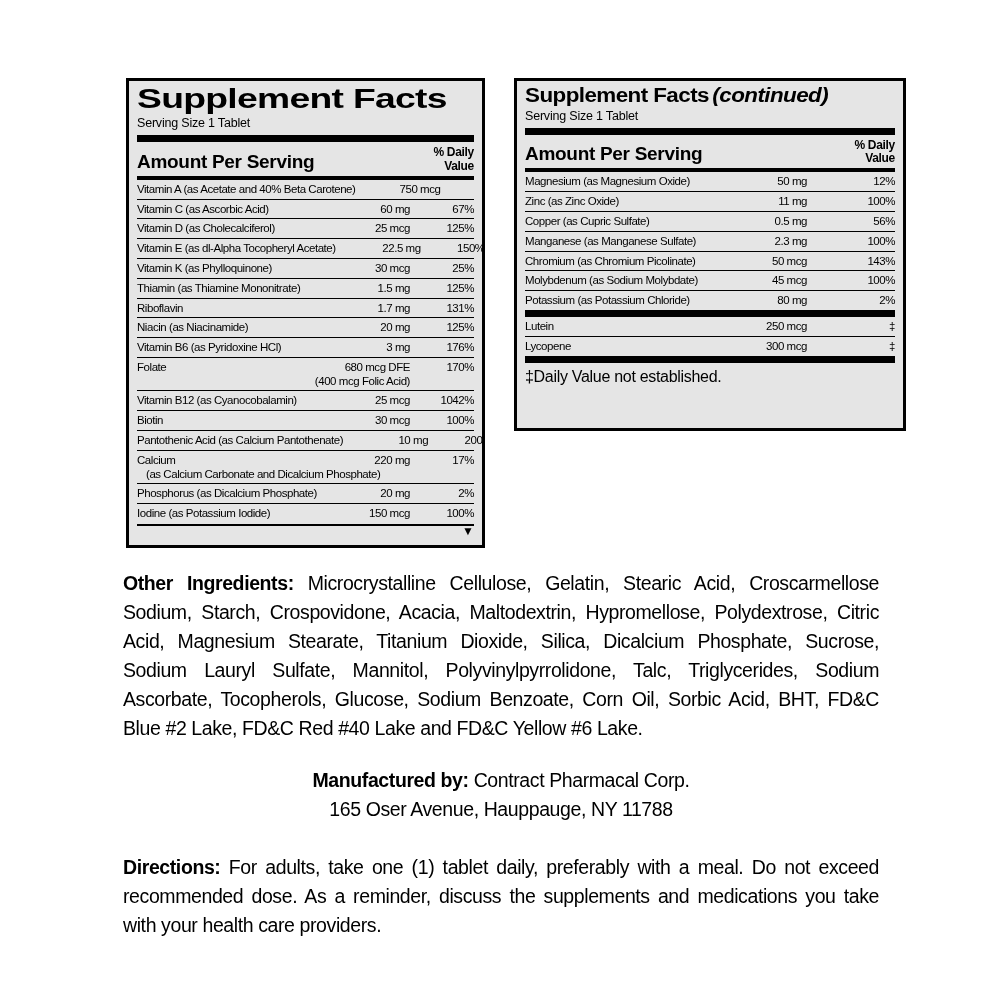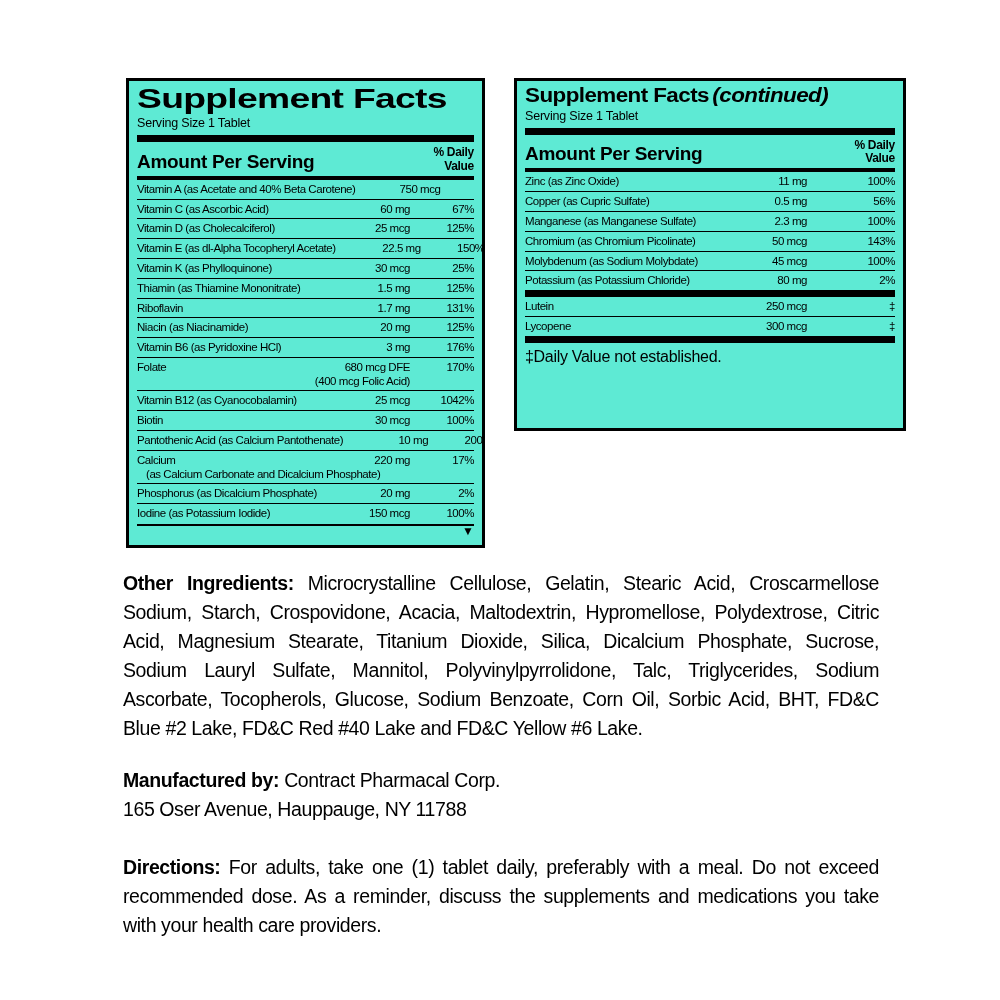--- a/index.html
+++ b/index.html
@@ -2,21 +2,21 @@
 <html><head>
 <meta charset="utf-8">
 <style>
   html,body{margin:0;padding:0;}
   body{
     width:1000px;height:1000px;background:#ffffff;color:#000;
     font-family:"Liberation Sans",sans-serif;position:relative;overflow:hidden;
   }
   .panel{
     position:absolute;border:3px solid #000;box-sizing:border-box;
-    padding:4px 8px;background:#5eead4;overflow:hidden;
+    padding:4px 8px;background:#e5e5e5;overflow:hidden;
   }
   #panel-left{left:126px;top:78px;width:359px;height:470px;}
   #panel-right{left:514px;top:78px;width:392px;height:353px;}
   .sf-title{
     font-weight:bold;font-size:27px;line-height:1.05;white-space:nowrap;
     transform:scaleX(1.38);transform-origin:left center;letter-spacing:-0.5px;
   }
   #panel-right .sf-title{font-size:20px;transform:scaleX(1.12);}
   .sf-title .cont{font-style:italic;margin-left:3px;}
   .serving{font-size:12.5px;letter-spacing:-0.2px;margin:3px 0 4px 0;line-height:1.2;}
@@ -36,21 +36,21 @@
   .sub-name{padding-left:9px;white-space:nowrap;}
   .sub-amt{text-align:right;padding-right:64px;white-space:nowrap;}
   .end-line{border-top:2.5px solid #000;margin-top:1px;}
   .cont-marker{text-align:right;font-size:12px;line-height:11px;margin-top:0;}
   .footnote{font-size:16px;letter-spacing:-0.3px;padding-top:4px;line-height:1.2;}
   .para{
     position:absolute;left:123px;width:756px;font-size:19.5px;letter-spacing:-0.4px;
     line-height:29px;text-align:justify;
   }
   .para b{letter-spacing:-0.4px;}
-  #mfg-block{text-align:left;}
+  #mfg-block{text-align:center;}
 </style>
 </head>
 <body>
 
 <div id="panel-left" class="panel">
   <div class="sf-title">
     <span>Supplement Facts</span>
   </div>
   <div class="serving">Serving Size 1 Tablet</div>
   <div class="bar"></div>
@@ -202,20 +202,28 @@
   <div class="serving">Serving Size 1 Tablet</div>
   <div class="bar"></div>
   <div class="hdr-row">
     <span class="hdr-aps">Amount Per Serving</span>
     <span class="hdr-dv"><span>% Daily</span><br><span>Value</span></span>
   </div>
   <div class="bar medium"></div>
   <div class="rows">
       <div class="row">
     <div class="row-line">
+      <span class="nm">Magnesium (as Magnesium Oxide)</span>
+      <span class="amt">50 mg</span>
+      <span class="dv">12%</span>
+    </div>
+
+  </div>
+      <div class="row">
+    <div class="row-line">
       <span class="nm">Zinc (as Zinc Oxide)</span>
       <span class="amt">11 mg</span>
       <span class="dv">100%</span>
     </div>
 
   </div>
       <div class="row">
     <div class="row-line">
       <span class="nm">Copper (as Cupric Sulfate)</span>
       <span class="amt">0.5 mg</span>

